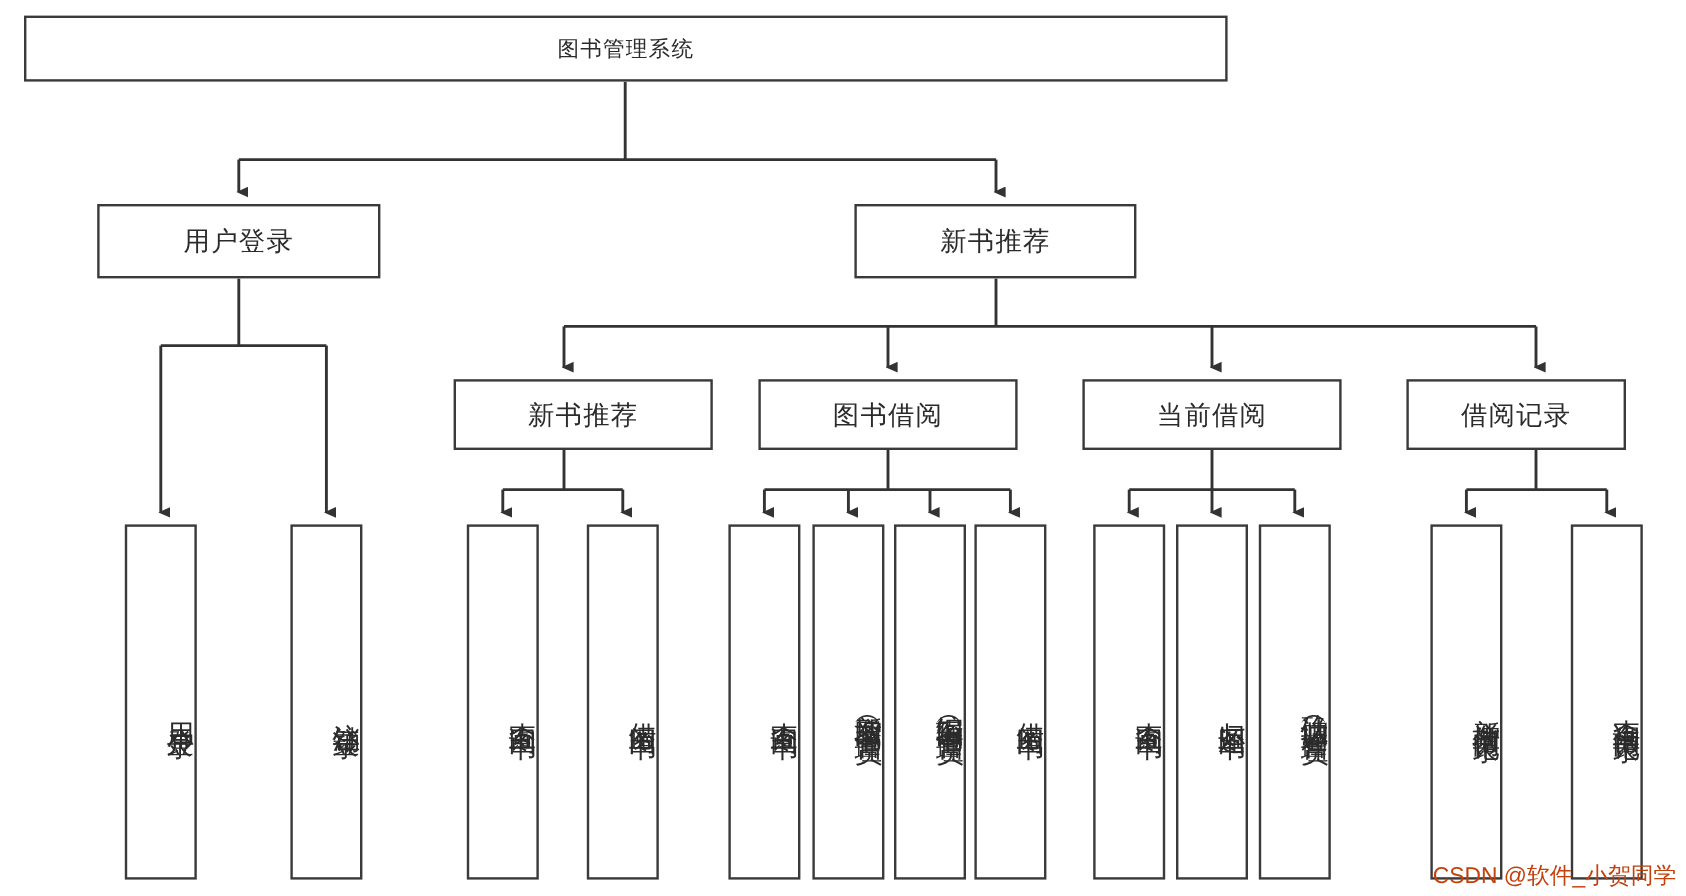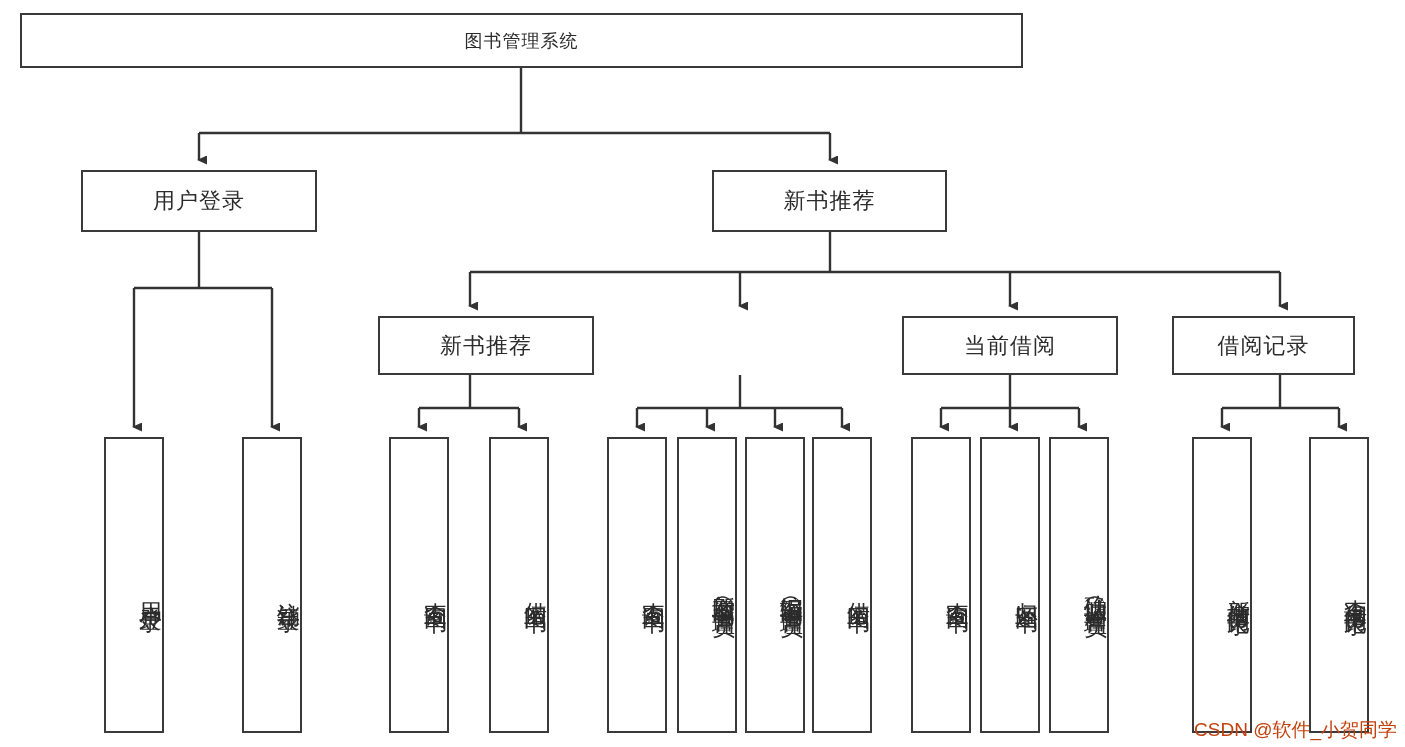--- a/index.html
+++ b/index.html
@@ -108,20 +108,23 @@
   <div class="node node-h" style="left:81px;top:170px;width:236px;height:62px;">
     <span>用户登录</span>
   </div>
   <div class="node node-h" style="left:712px;top:170px;width:235px;height:62px;">
     <span>新书推荐</span>
   </div>
 
   <div class="node node-h" style="left:378px;top:316px;width:216px;height:59px;">
     <span>新书推荐</span>
   </div>
+  <div class="node node-h" style="left:632px;top:316px;width:216px;height:59px;">
+    <span>图书借阅</span>
+  </div>
   <div class="node node-h" style="left:902px;top:316px;width:216px;height:59px;">
     <span>当前借阅</span>
   </div>
   <div class="node node-h" style="left:1172px;top:316px;width:183px;height:59px;">
     <span>借阅记录</span>
   </div>
 
   <div class="node node-v" style="left:104px;top:437px;width:60px;height:296px;">
     <span>用户登录</span>
   </div>

